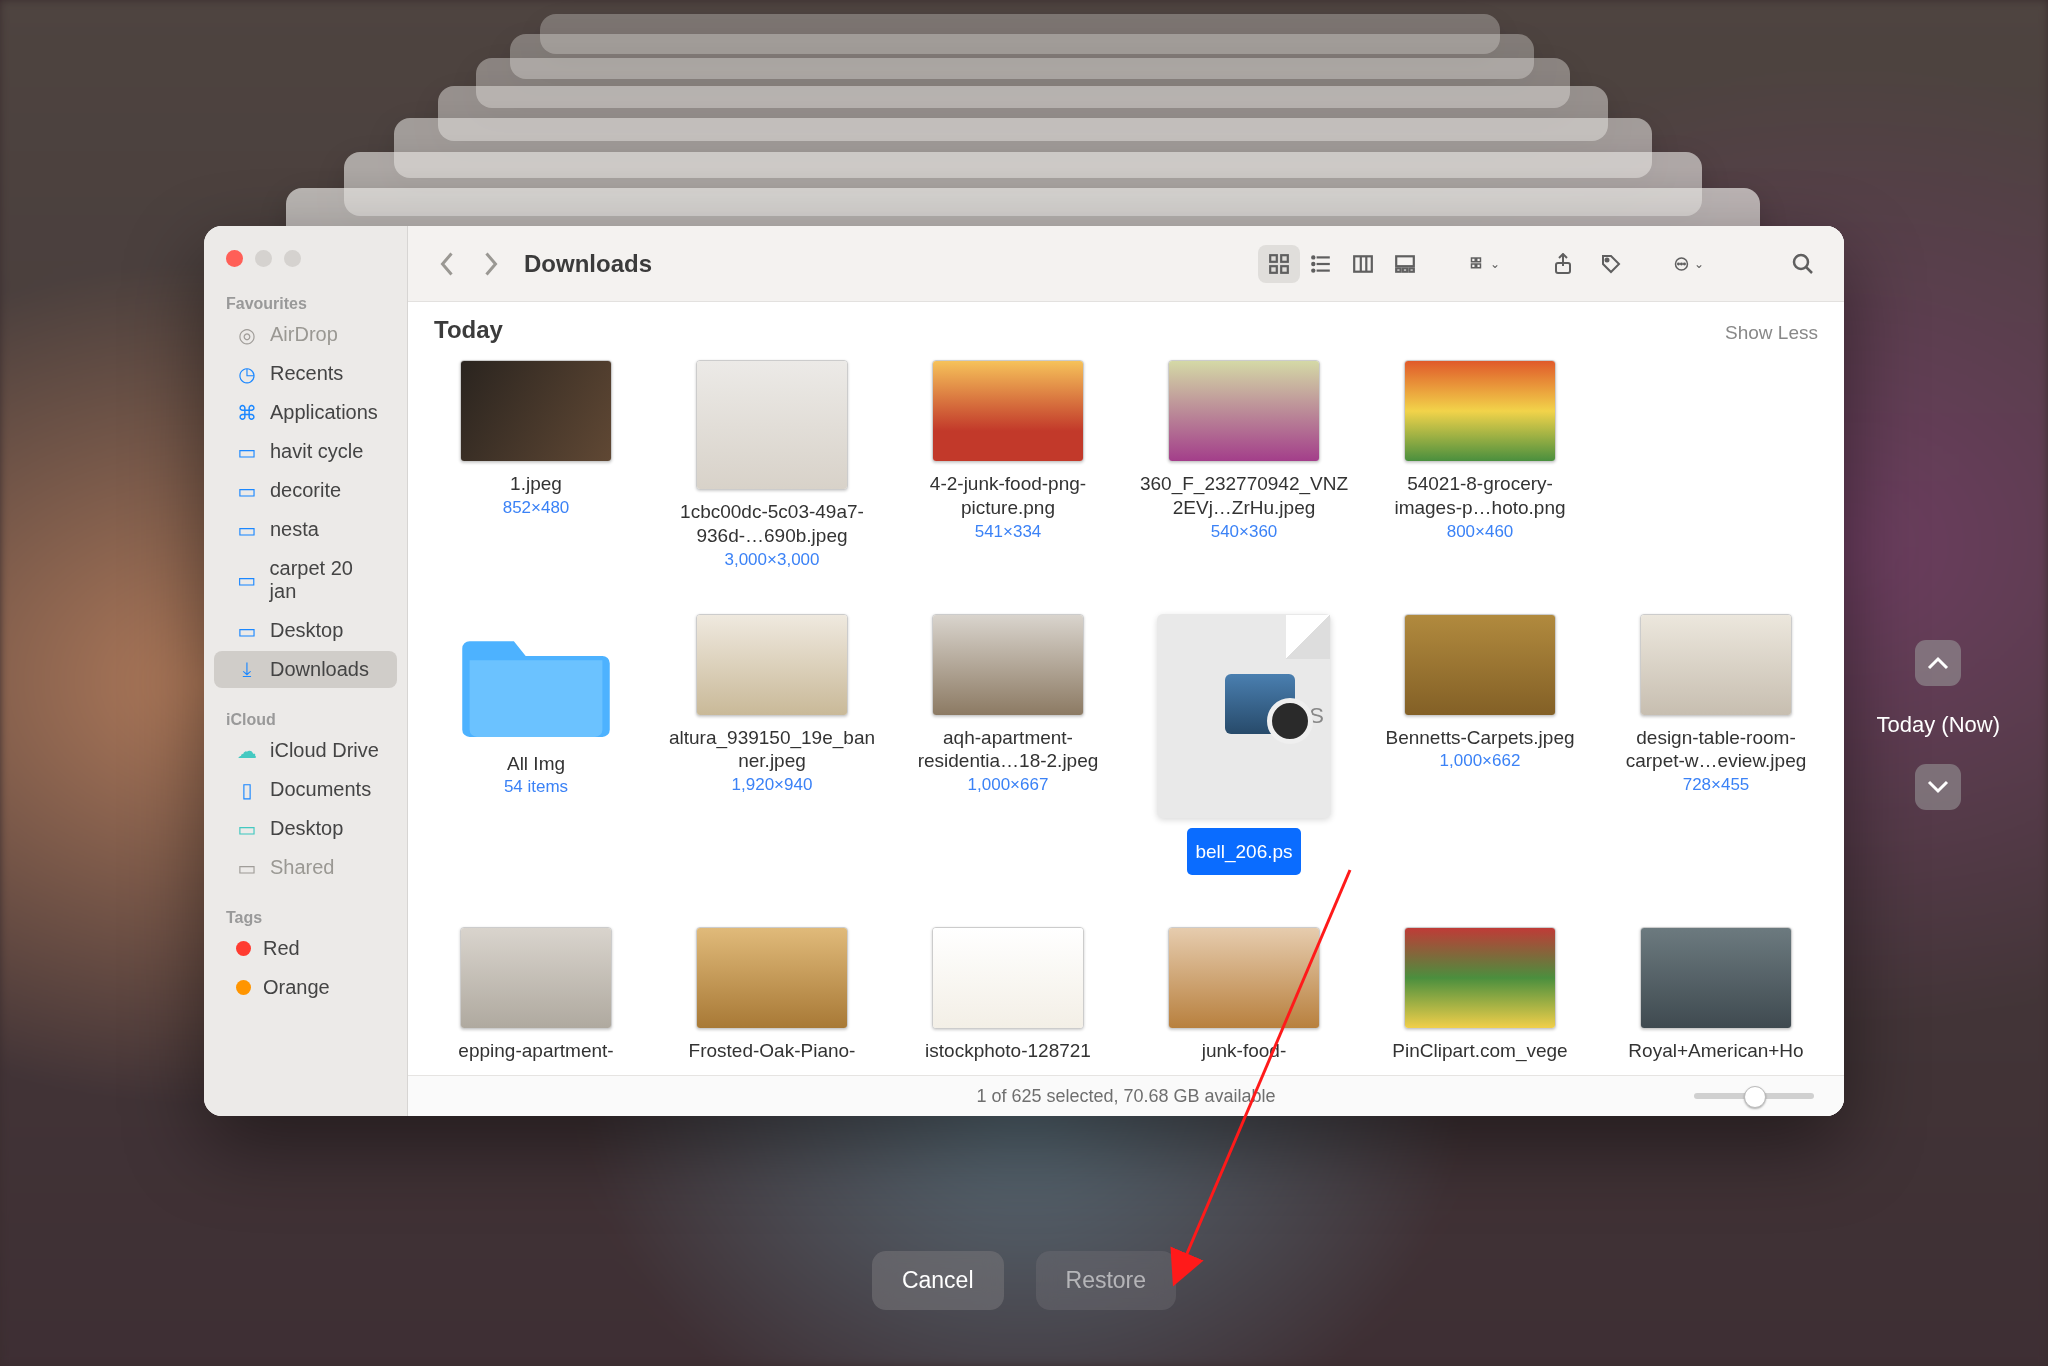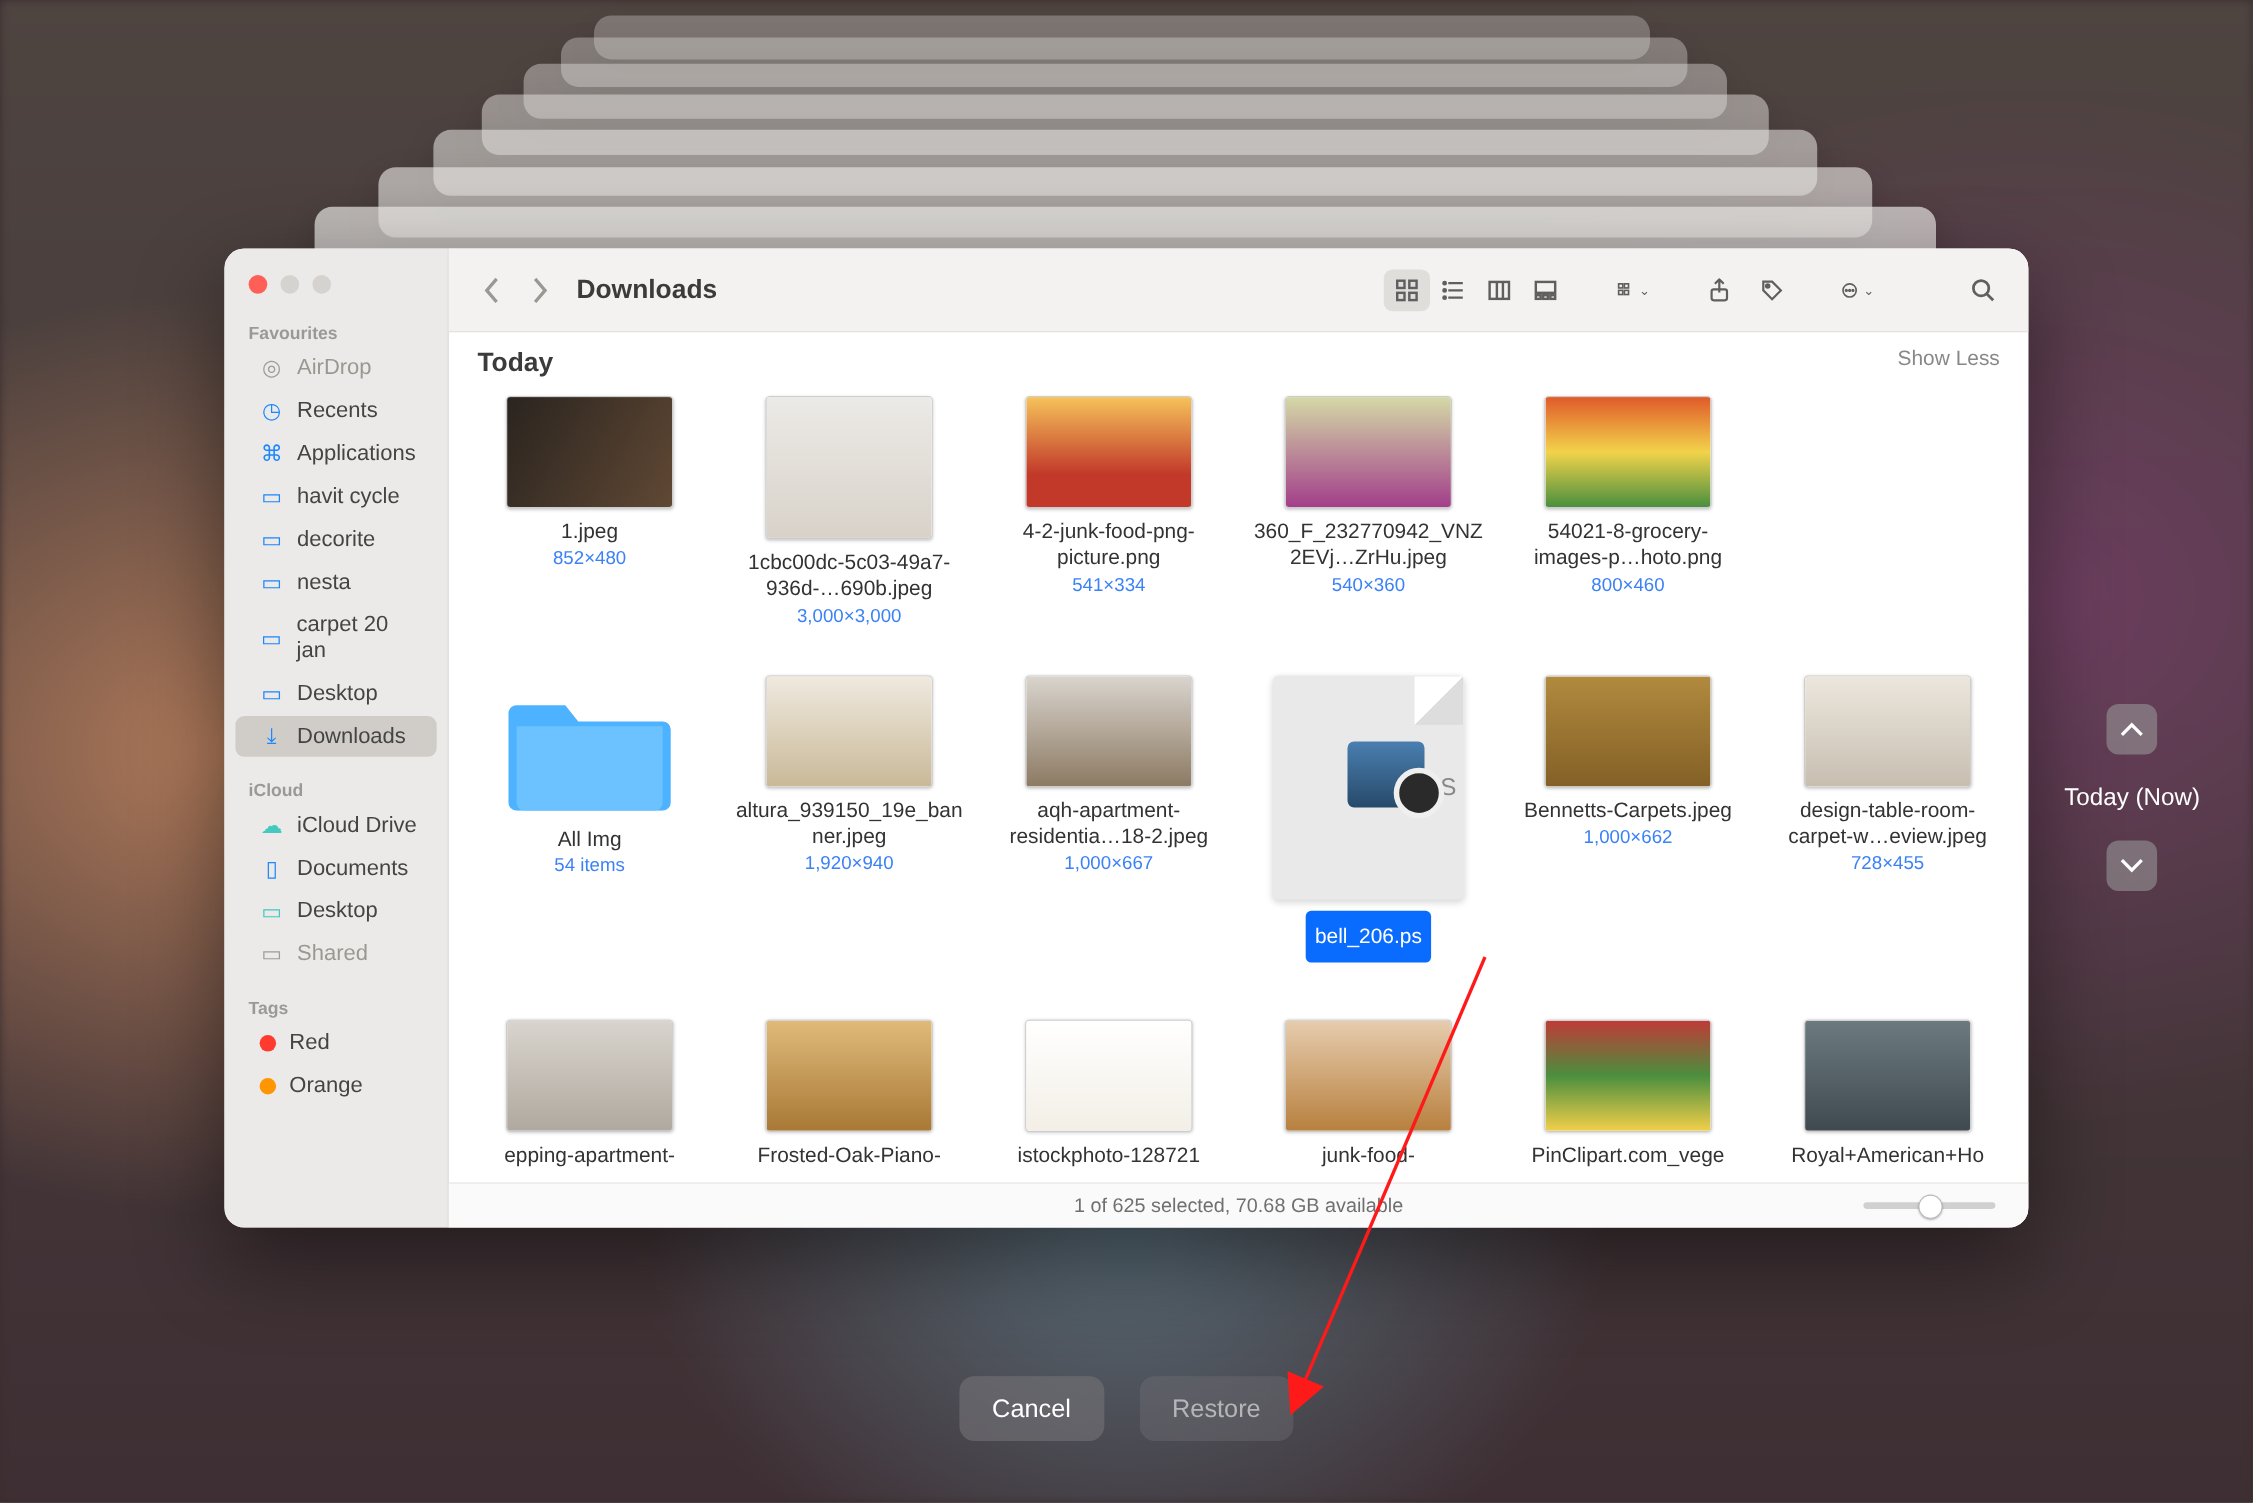--- a/index.html
+++ b/index.html
@@ -35,21 +35,21 @@
   
   .main{flex:1;display:flex;flex-direction:column;background:#fff}
   .toolbar{height:75px;display:flex;align-items:center;padding:0 20px;gap:6px;border-bottom:1px solid #e3e1df;background:#f4f2f0}
   .nav-btn{width:38px;height:38px;border:none;background:none;color:#9a9893;border-radius:6px;display:flex;align-items:center;justify-content:center}
   .title{font-size:24px;font-weight:700;color:#3b3b3b;margin-left:8px;margin-right:auto}
   .tb-group{display:flex;align-items:center;gap:0;border-radius:8px;padding:2px}
   .tb-btn{width:42px;height:38px;border:none;background:none;display:flex;align-items:center;justify-content:center;border-radius:8px;color:#5f5f5f}
   .tb-btn.active{background:#e0dedb}
   .tb-sep{width:24px}
   
-  .header-row{display:flex;justify-content:space-between;align-items:flex-start;padding:14px 26px 10px}
+  .header-row{display:flex;justify-content:space-between;align-items:flex-end;padding:14px 26px 10px}
   .section-title{font-size:24px;font-weight:700;color:#3b3b3b}
   .show-less{font-size:19px;color:#888}
   
   .grid{flex:1;overflow:hidden;padding:0 10px}
   .row{display:flex;gap:0}
   .cell{width:228px;display:flex;flex-direction:column;align-items:center;text-align:center;padding:6px 4px 18px}
   .thumb{width:150px;height:100px;background:#fff;border:1px solid #ccc;border-radius:4px;box-shadow:0 1px 3px rgba(0,0,0,.2);display:flex;align-items:center;justify-content:center;overflow:hidden}
   .thumb.tall{height:128px}
   .thumb-inner{width:100%;height:100%;}
   .fname{margin-top:10px;font-size:19px;color:#333;line-height:1.25;max-width:210px;word-break:break-word}

